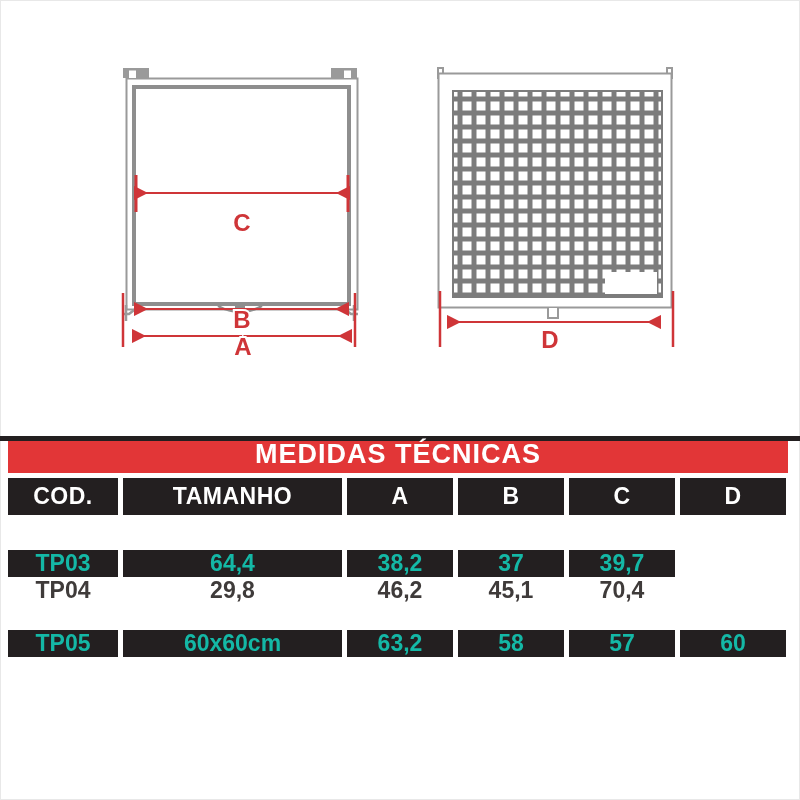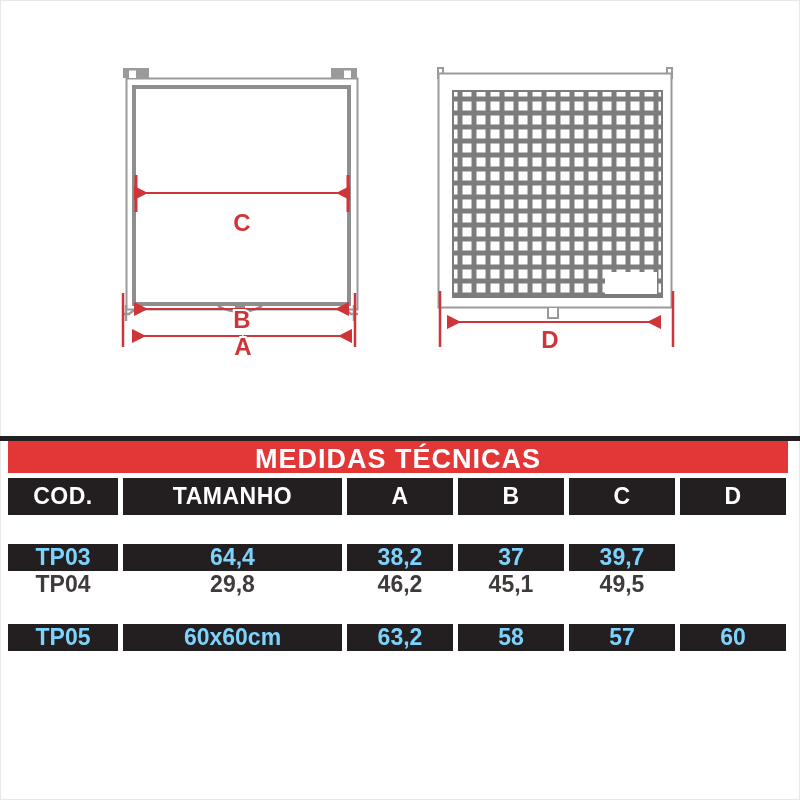--- a/index.html
+++ b/index.html
@@ -12,38 +12,38 @@
   .draw-left{left:115px;top:55px;width:250px;height:305px;}
   .draw-right{left:430px;top:55px;width:250px;height:305px;}
   .dim-label{
     font-family:"Liberation Sans","DejaVu Sans",sans-serif;
     font-weight:bold;font-size:24px;fill:var(--dim-red,#cf3538);
     text-anchor:middle;paint-order:stroke;stroke:#fff;stroke-width:4px;
   }
   .top-rule{position:absolute;left:0;top:436px;width:800px;height:5px;background:var(--cell-black,#231f20);}
   .title-band{
     position:absolute;left:8px;top:441px;width:780px;height:32px;
-    background:var(--accent-red,#e23637);display:flex;align-items:flex-end;justify-content:center;
+    background:var(--accent-red,#e23637);display:flex;align-items:flex-start;justify-content:center;
   }
   .title-band span{
     color:#fff;font-weight:bold;font-size:27px;letter-spacing:1px;line-height:1;
   }
   .spec-table{position:absolute;left:8px;top:478px;width:780px;}
   .trow{
     display:grid;grid-template-columns:110px 219px 106px 106px 106px 106px;
     column-gap:5px;height:40px;
   }
-  .trow.head-row{height:37px;margin-bottom:9px;}
+  .trow.head-row{height:37px;margin-bottom:15px;}
   .cell{
     display:flex;align-items:center;justify-content:center;
     font-weight:bold;font-size:23px;color:var(--row-text,#3f3b3a);
     white-space:nowrap;
   }
   .head-row .cell{background:var(--cell-black,#231f20);color:#fff;letter-spacing:0.5px;}
-  .trow.hl .cell{background:var(--cell-black,#231f20);color:#7dd3fc;margin-top:20px;}
+  .trow.hl .cell{background:var(--cell-black,#231f20);color:#14b8a6;margin-top:20px;}
 </style>
 </head>
 <body>
 
 <div class="sheet">
 
   <svg class="draw-left" viewBox="0 0 250 305">
     <defs>
       <marker id="ah1" viewBox="0 0 10 10" refX="1.5" refY="5" markerWidth="6.5" markerHeight="6.5" orient="auto-start-reverse">
         <path d="M0 5 L10 0 L10 10 Z" fill="#cf3538"></path>
@@ -137,21 +137,21 @@
           <div class="cell">64,4</div>
           <div class="cell">38,2</div>
           <div class="cell">37</div>
           <div class="cell">39,7</div>
         </div>
         <div class="trow">
           <div class="cell">TP04</div>
           <div class="cell">29,8</div>
           <div class="cell">46,2</div>
           <div class="cell">45,1</div>
-          <div class="cell">49,5</div>
+          <div class="cell">70,4</div>
         </div>
         <div class="trow hl">
           <div class="cell">TP05</div>
           <div class="cell">60x60cm</div>
           <div class="cell">63,2</div>
           <div class="cell">58</div>
           <div class="cell">57</div>
           <div class="cell">60</div>
         </div>
       </div>

